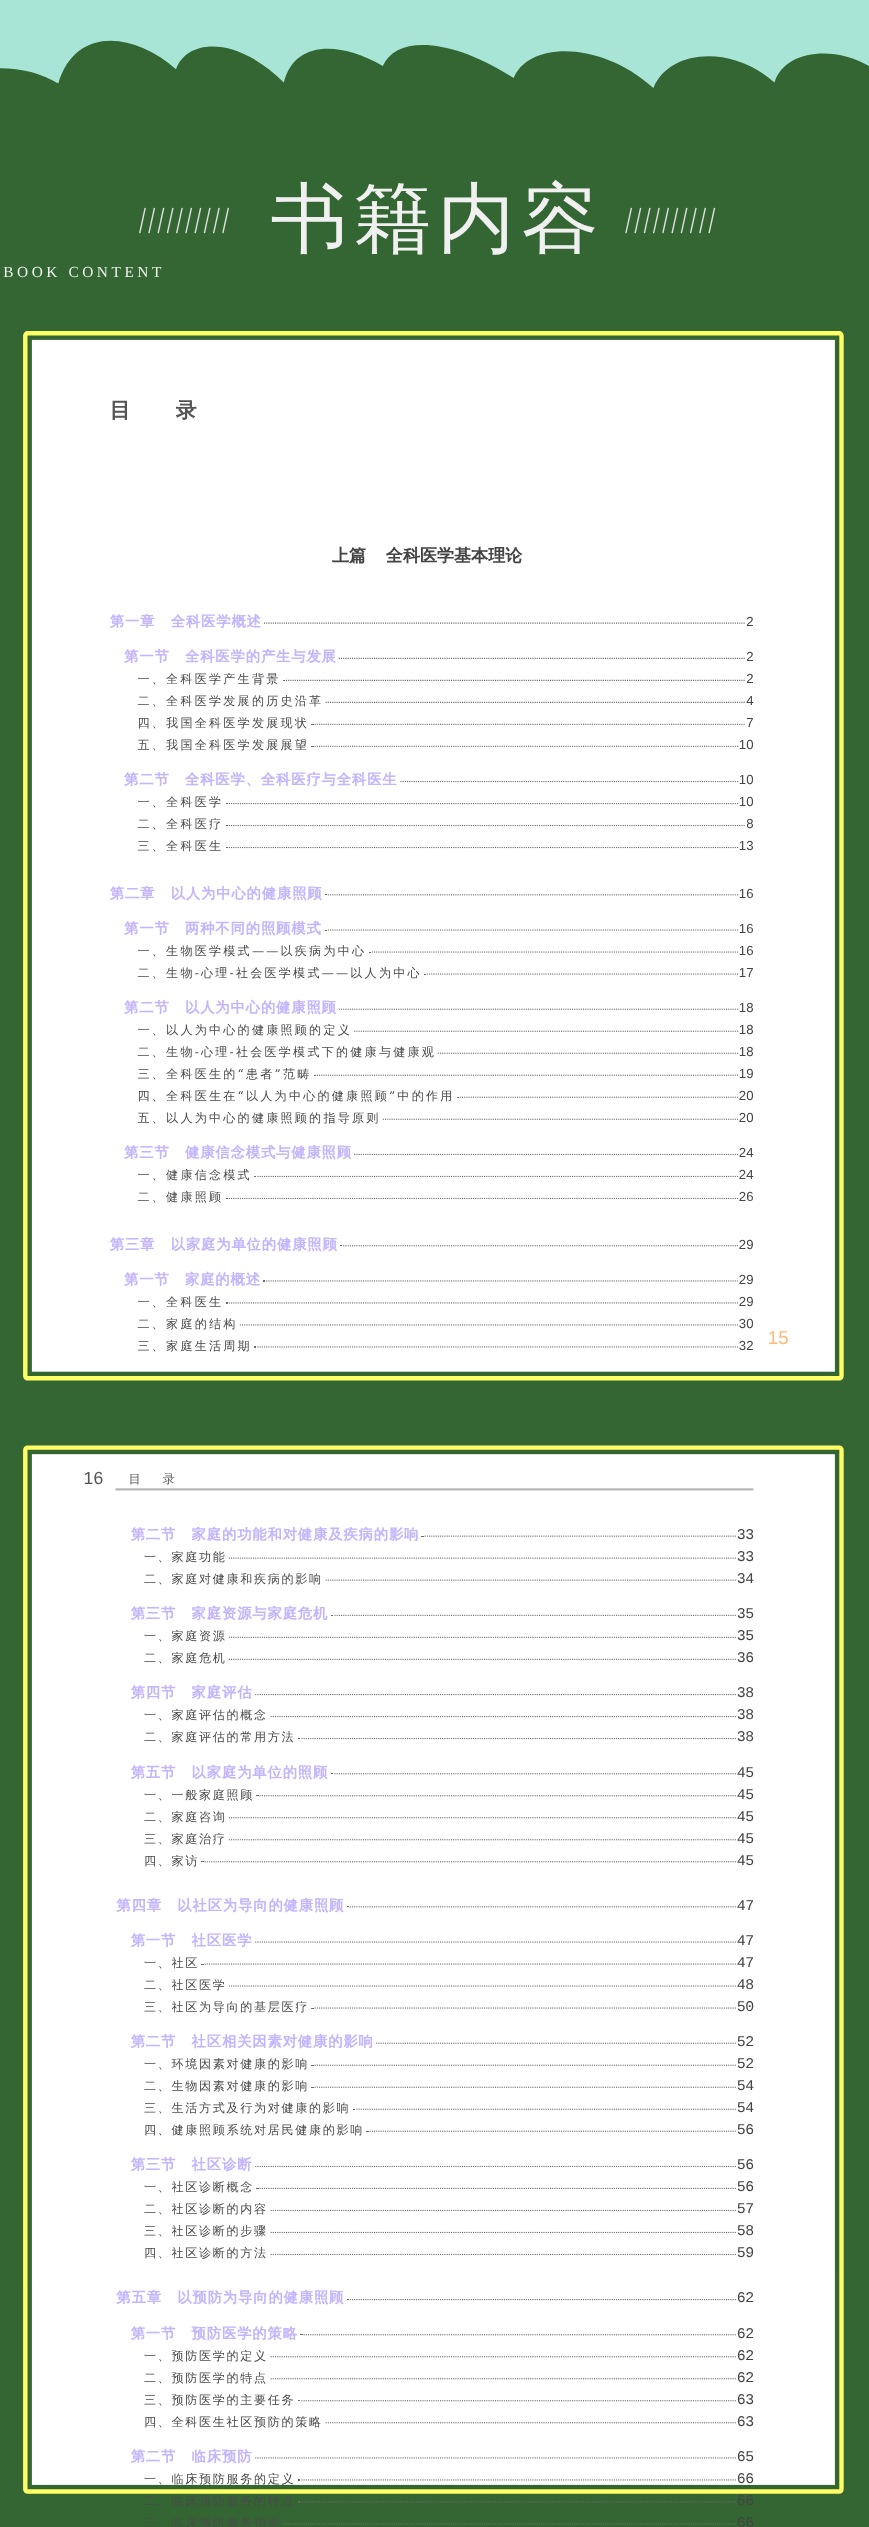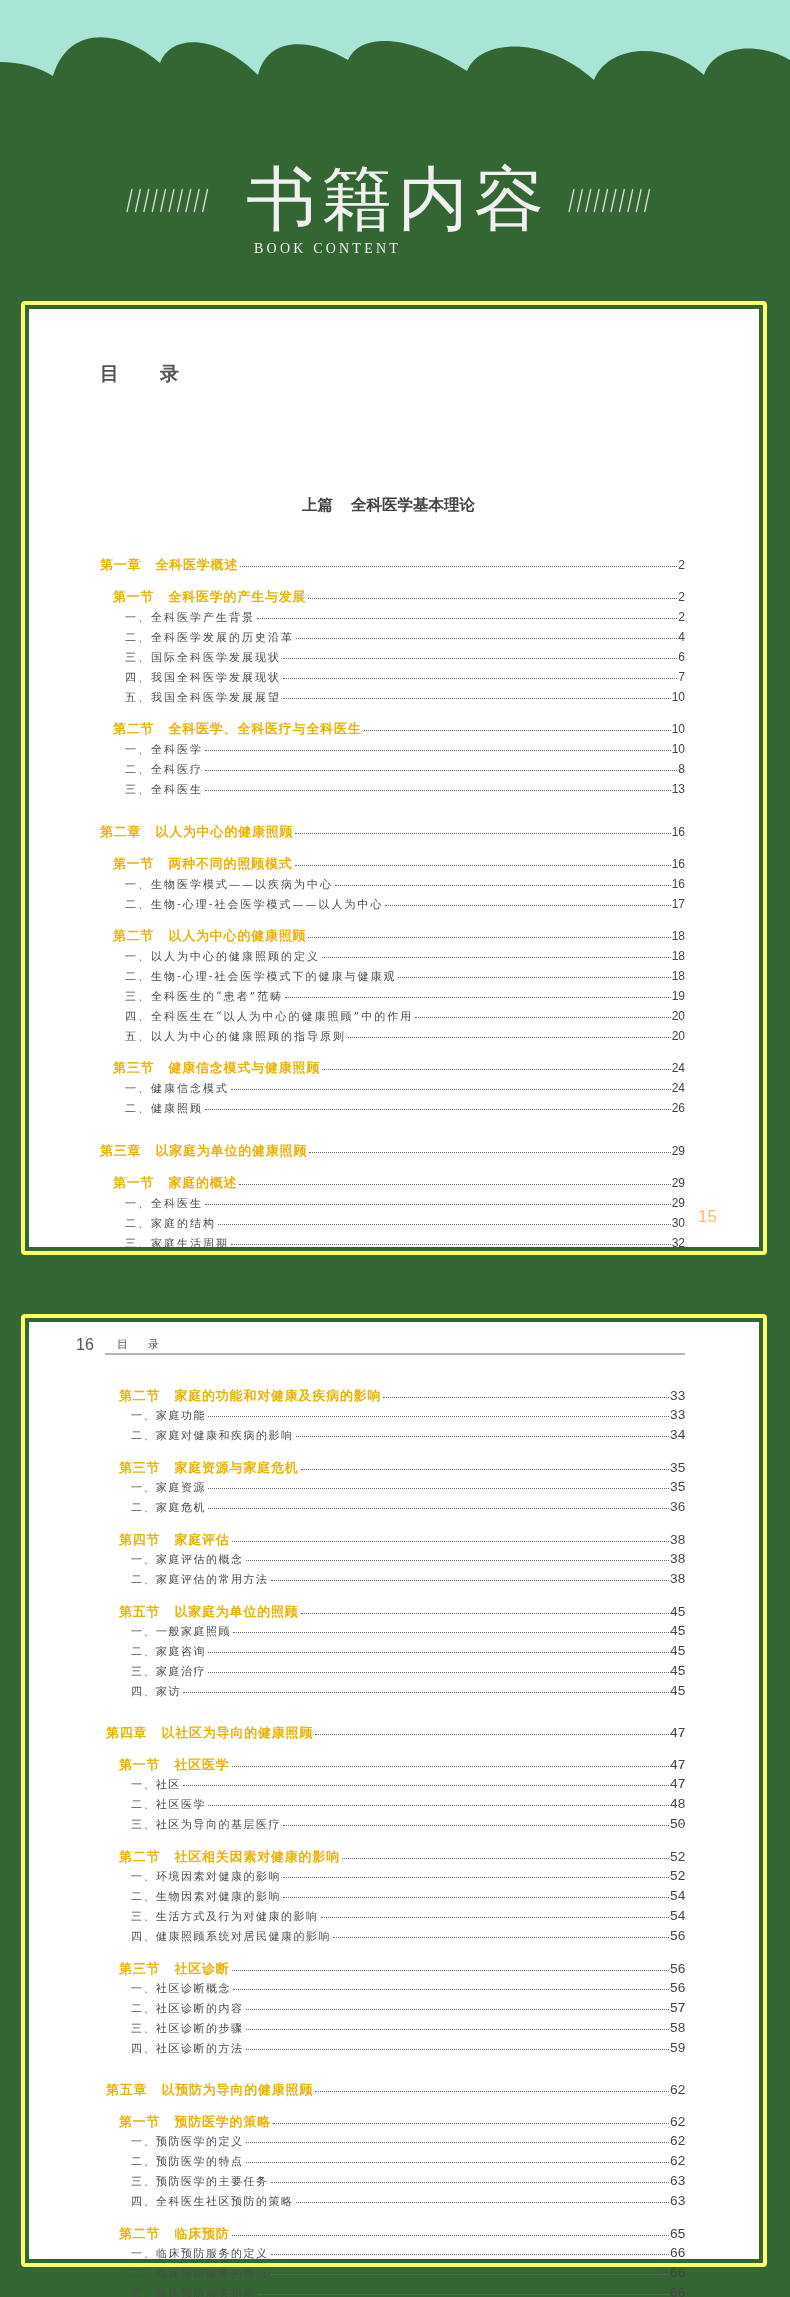--- a/index.html
+++ b/index.html
@@ -14,21 +14,21 @@
     color:var(--ink);
   }
   #hills{position:absolute;left:0;top:0;width:790px;height:100px;}
   .main-title{
     position:absolute;left:0;top:163px;width:790px;text-align:center;
     font-family:"DejaVu Serif","Liberation Serif",serif;
     font-size:70px;line-height:72px;letter-spacing:6px;padding-left:6px;box-sizing:border-box;
     color:var(--title);font-weight:normal;
   }
   .sub-title{
-    position:absolute;left:0;top:241px;width:652px;text-align:center;
+    position:absolute;left:0;top:241px;width:652px;
     font-family:"Liberation Serif","DejaVu Serif",serif;
     font-size:14px;line-height:16px;letter-spacing:3.2px;padding-left:3px;box-sizing:border-box;
     color:var(--title);
   }
   .slashes{position:absolute;top:187px;width:90px;height:28px;}
   .card{
     position:absolute;left:21px;width:746px;box-sizing:border-box;
     border:4px solid var(--frame);border-radius:4px;background:var(--bg);padding:4px;
   }
   .card .paper{width:100%;height:100%;background:var(--paper);}
@@ -58,21 +58,21 @@
   #toc1{left:100px;top:555px;width:585px;}
   #toc2{left:106px;top:1374px;width:579px;}
   #toc1 .toc-group + .toc-group{margin-top:23px;}
   #toc2 .toc-group + .toc-group{margin-top:21px;}
   .toc-row{display:flex;align-items:baseline;height:20px;line-height:20px;white-space:nowrap;}
   .toc-row.section{padding-left:13px;margin-top:12px;}
   .toc-row.item{padding-left:25px;}
   .toc-row .lbl{flex:0 0 auto;}
   .toc-row.chapter .lbl,.toc-row.section .lbl{
     font-family:"DejaVu Sans","Liberation Sans",sans-serif;font-weight:bold;
-    font-size:13px;letter-spacing:0.8px;color:#eab308;text-align:center;
+    font-size:13px;letter-spacing:0.8px;color:#c4b5fd;text-align:center;
   }
   .toc-row.chapter .num,.toc-row.section .num{margin-right:14px;}
   .toc-row.item .lbl{
     font-family:"DejaVu Serif","Liberation Serif",serif;font-size:11px;
     letter-spacing:2px;color:var(--ink-soft);
   }
   #toc2 .toc-row.item .lbl{letter-spacing:1.5px;}
   .toc-row .leader{
     flex:1 1 auto;border-bottom:1px dotted #6a6a6a;margin:0 1px 0 2px;height:0;
     position:relative;top:-2px;
@@ -146,25 +146,20 @@
         <span class="lbl"><span class="num">一、</span><span class="ttl">全科医学产生背景</span></span>
         <span class="leader"></span>
         <span class="pg">2</span>
       </div>
       <div class="toc-row item">
         <span class="lbl"><span class="num">二、</span><span class="ttl">全科医学发展的历史沿革</span></span>
         <span class="leader"></span>
         <span class="pg">4</span>
       </div>
       <div class="toc-row item">
-        <span class="lbl"><span class="num">三、</span><span class="ttl">国际全科医学发展现状</span></span>
-        <span class="leader"></span>
-        <span class="pg">6</span>
-      </div>
-      <div class="toc-row item">
         <span class="lbl"><span class="num">四、</span><span class="ttl">我国全科医学发展现状</span></span>
         <span class="leader"></span>
         <span class="pg">7</span>
       </div>
       <div class="toc-row item">
         <span class="lbl"><span class="num">五、</span><span class="ttl">我国全科医学发展展望</span></span>
         <span class="leader"></span>
         <span class="pg">10</span>
       </div>
       <div class="toc-row section">

